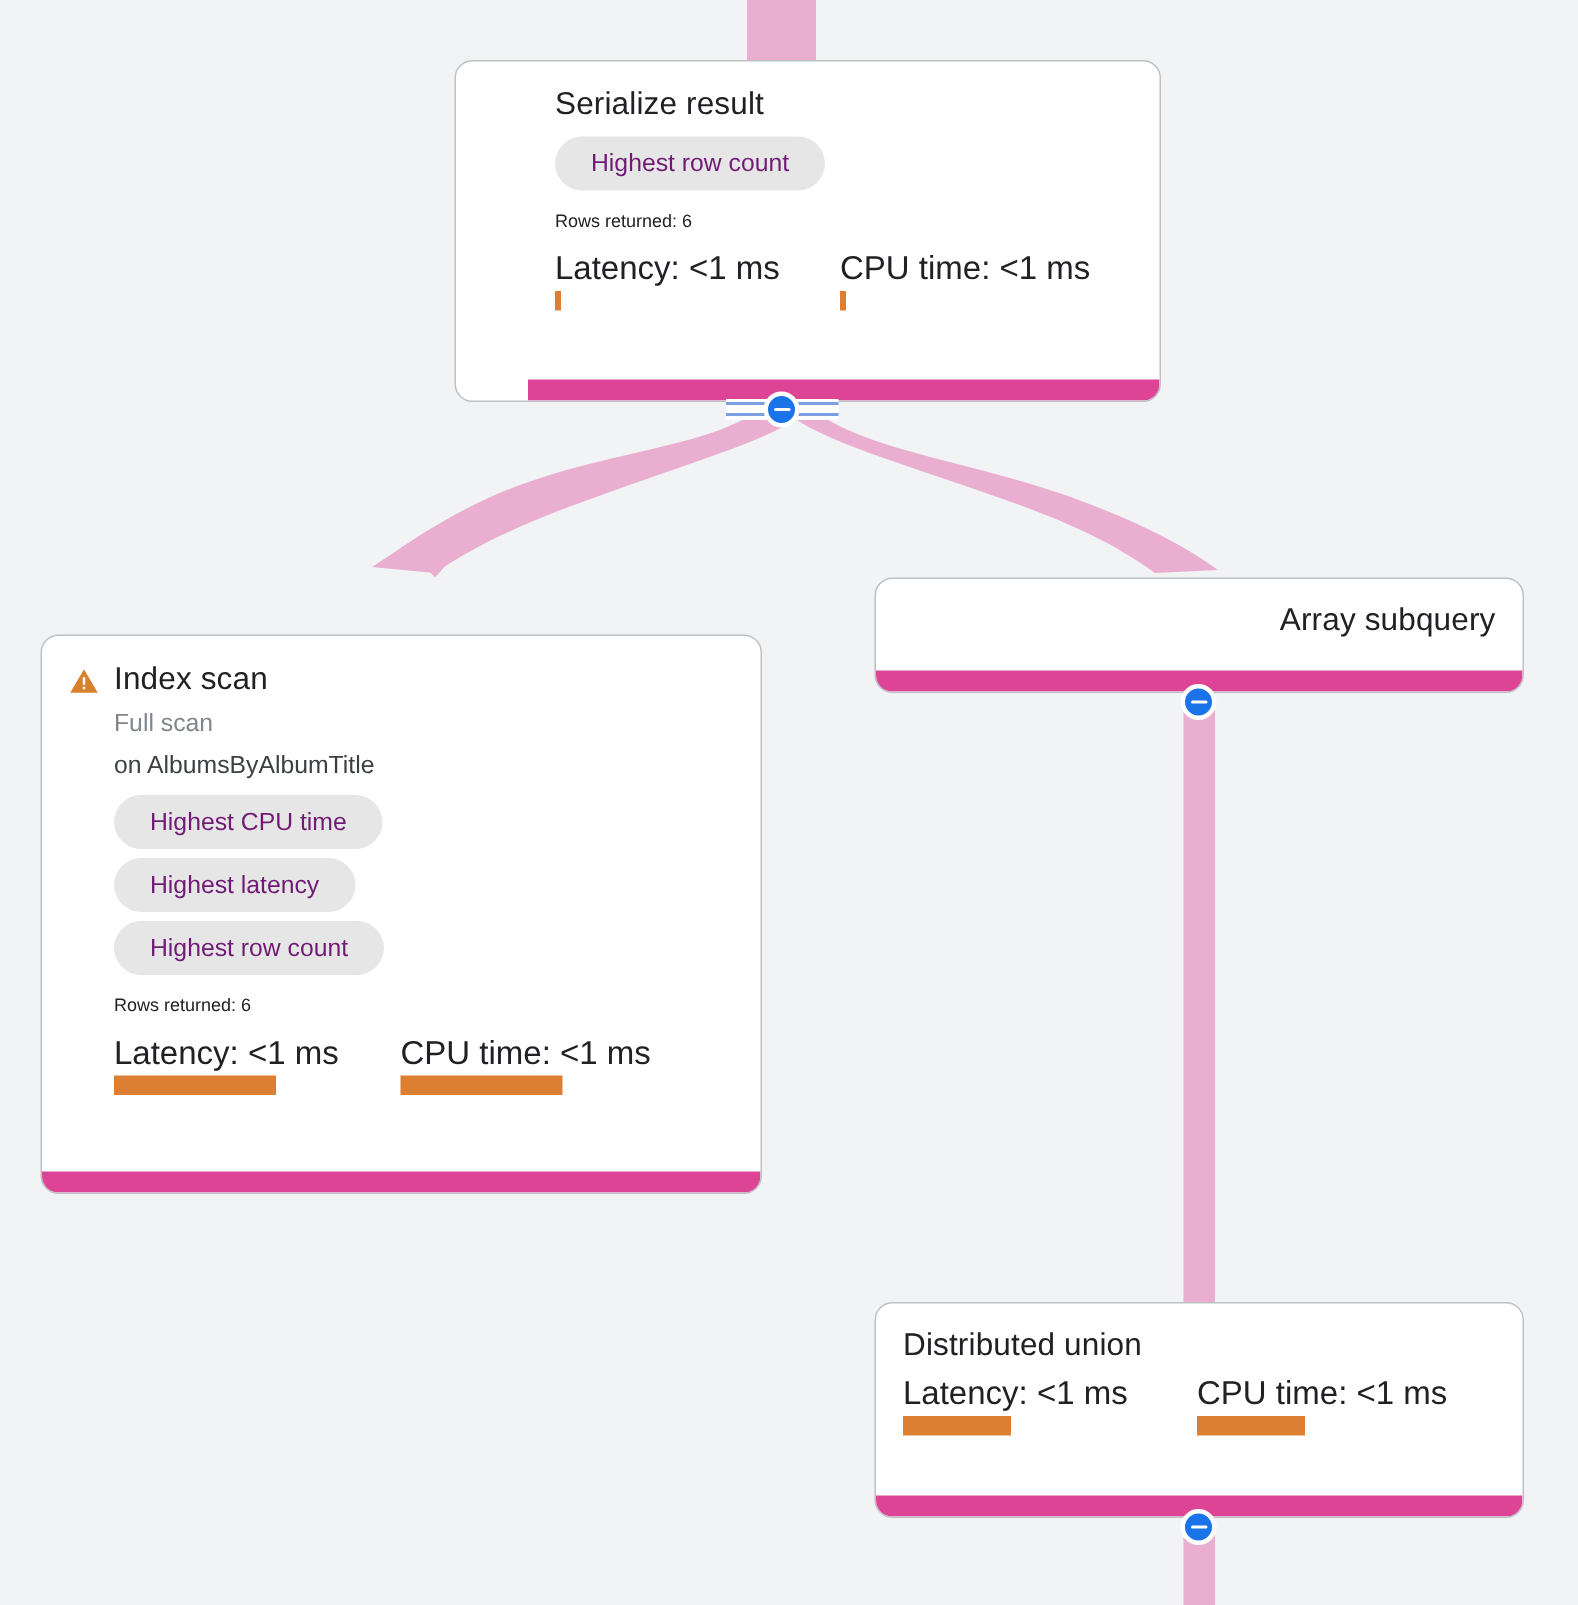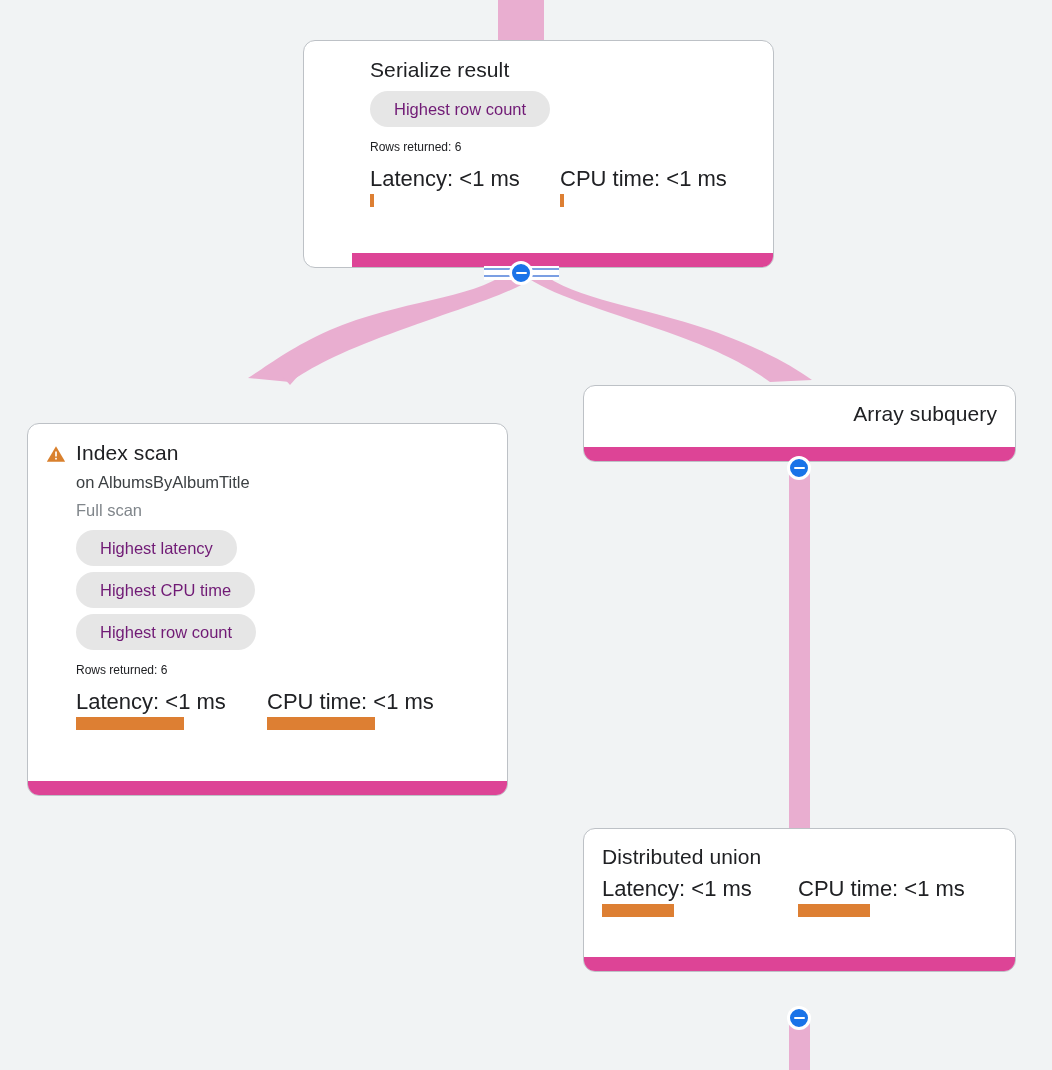--- a/index.html
+++ b/index.html
@@ -218,25 +218,25 @@
     <div class="node-body">
       <div class="node-title-row">
         <svg class="warn-icon" viewBox="0 0 24 24">
           <path d="M12 2.6 L23 21.4 L1 21.4 Z" fill="#d9802d"></path>
           <rect x="11" y="9" width="2" height="6" fill="#ffffff"></rect>
           <rect x="11" y="16.6" width="2" height="2" fill="#ffffff"></rect>
         </svg>
         <div class="node-title">Index scan</div>
       </div>
       <div style="padding-left:30px;">
+        <div class="node-sub muted">Full scan</div>
         <div class="node-sub">on AlbumsByAlbumTitle</div>
-        <div class="node-sub muted">Full scan</div>
         <div class="chips">
+          <div class="chip">Highest CPU time</div>
           <div class="chip">Highest latency</div>
-          <div class="chip">Highest CPU time</div>
           <div class="chip">Highest row count</div>
         </div>
         <div class="rows-line">Rows returned: 6</div>
         <div class="metrics">
           <div class="metric" style="width:191px;">
             <div class="metric-label">Latency: &lt;1 ms</div>
             <div class="metric-bar" style="width:108px;"></div>
           </div>
           <div class="metric">
             <div class="metric-label">CPU time: &lt;1 ms</div>
@@ -249,21 +249,21 @@
   </div>
 
   <div class="node" id="n-array" style="left:583px; top:385px; width:433px; height:77px;align-items:flex-end;">
     <div class="node-body" style="padding:15px 18px 8px 18px;">
       <div class="node-title">Array subquery</div>
     </div>
     <div class="node-accent"></div>
   </div>
   <div class="toggle" style="left:787px; top:456px;"></div>
 
-  <div class="node" id="n-union" style="left:583px; top:828px; width:433px; height:144px;">
+  <div class="node" id="n-union" style="left:583px; top:868px; width:433px; height:144px;">
     <div class="node-body" style="padding:15px 18px 8px 18px;">
       <div class="node-title">Distributed union</div>
       <div class="metrics" style="margin-top:9px;">
         <div class="metric" style="width:196px;">
           <div class="metric-label">Latency: &lt;1 ms</div>
           <div class="metric-bar" style="width:72px;"></div>
         </div>
         <div class="metric">
           <div class="metric-label">CPU time: &lt;1 ms</div>
           <div class="metric-bar" style="width:72px;"></div>

